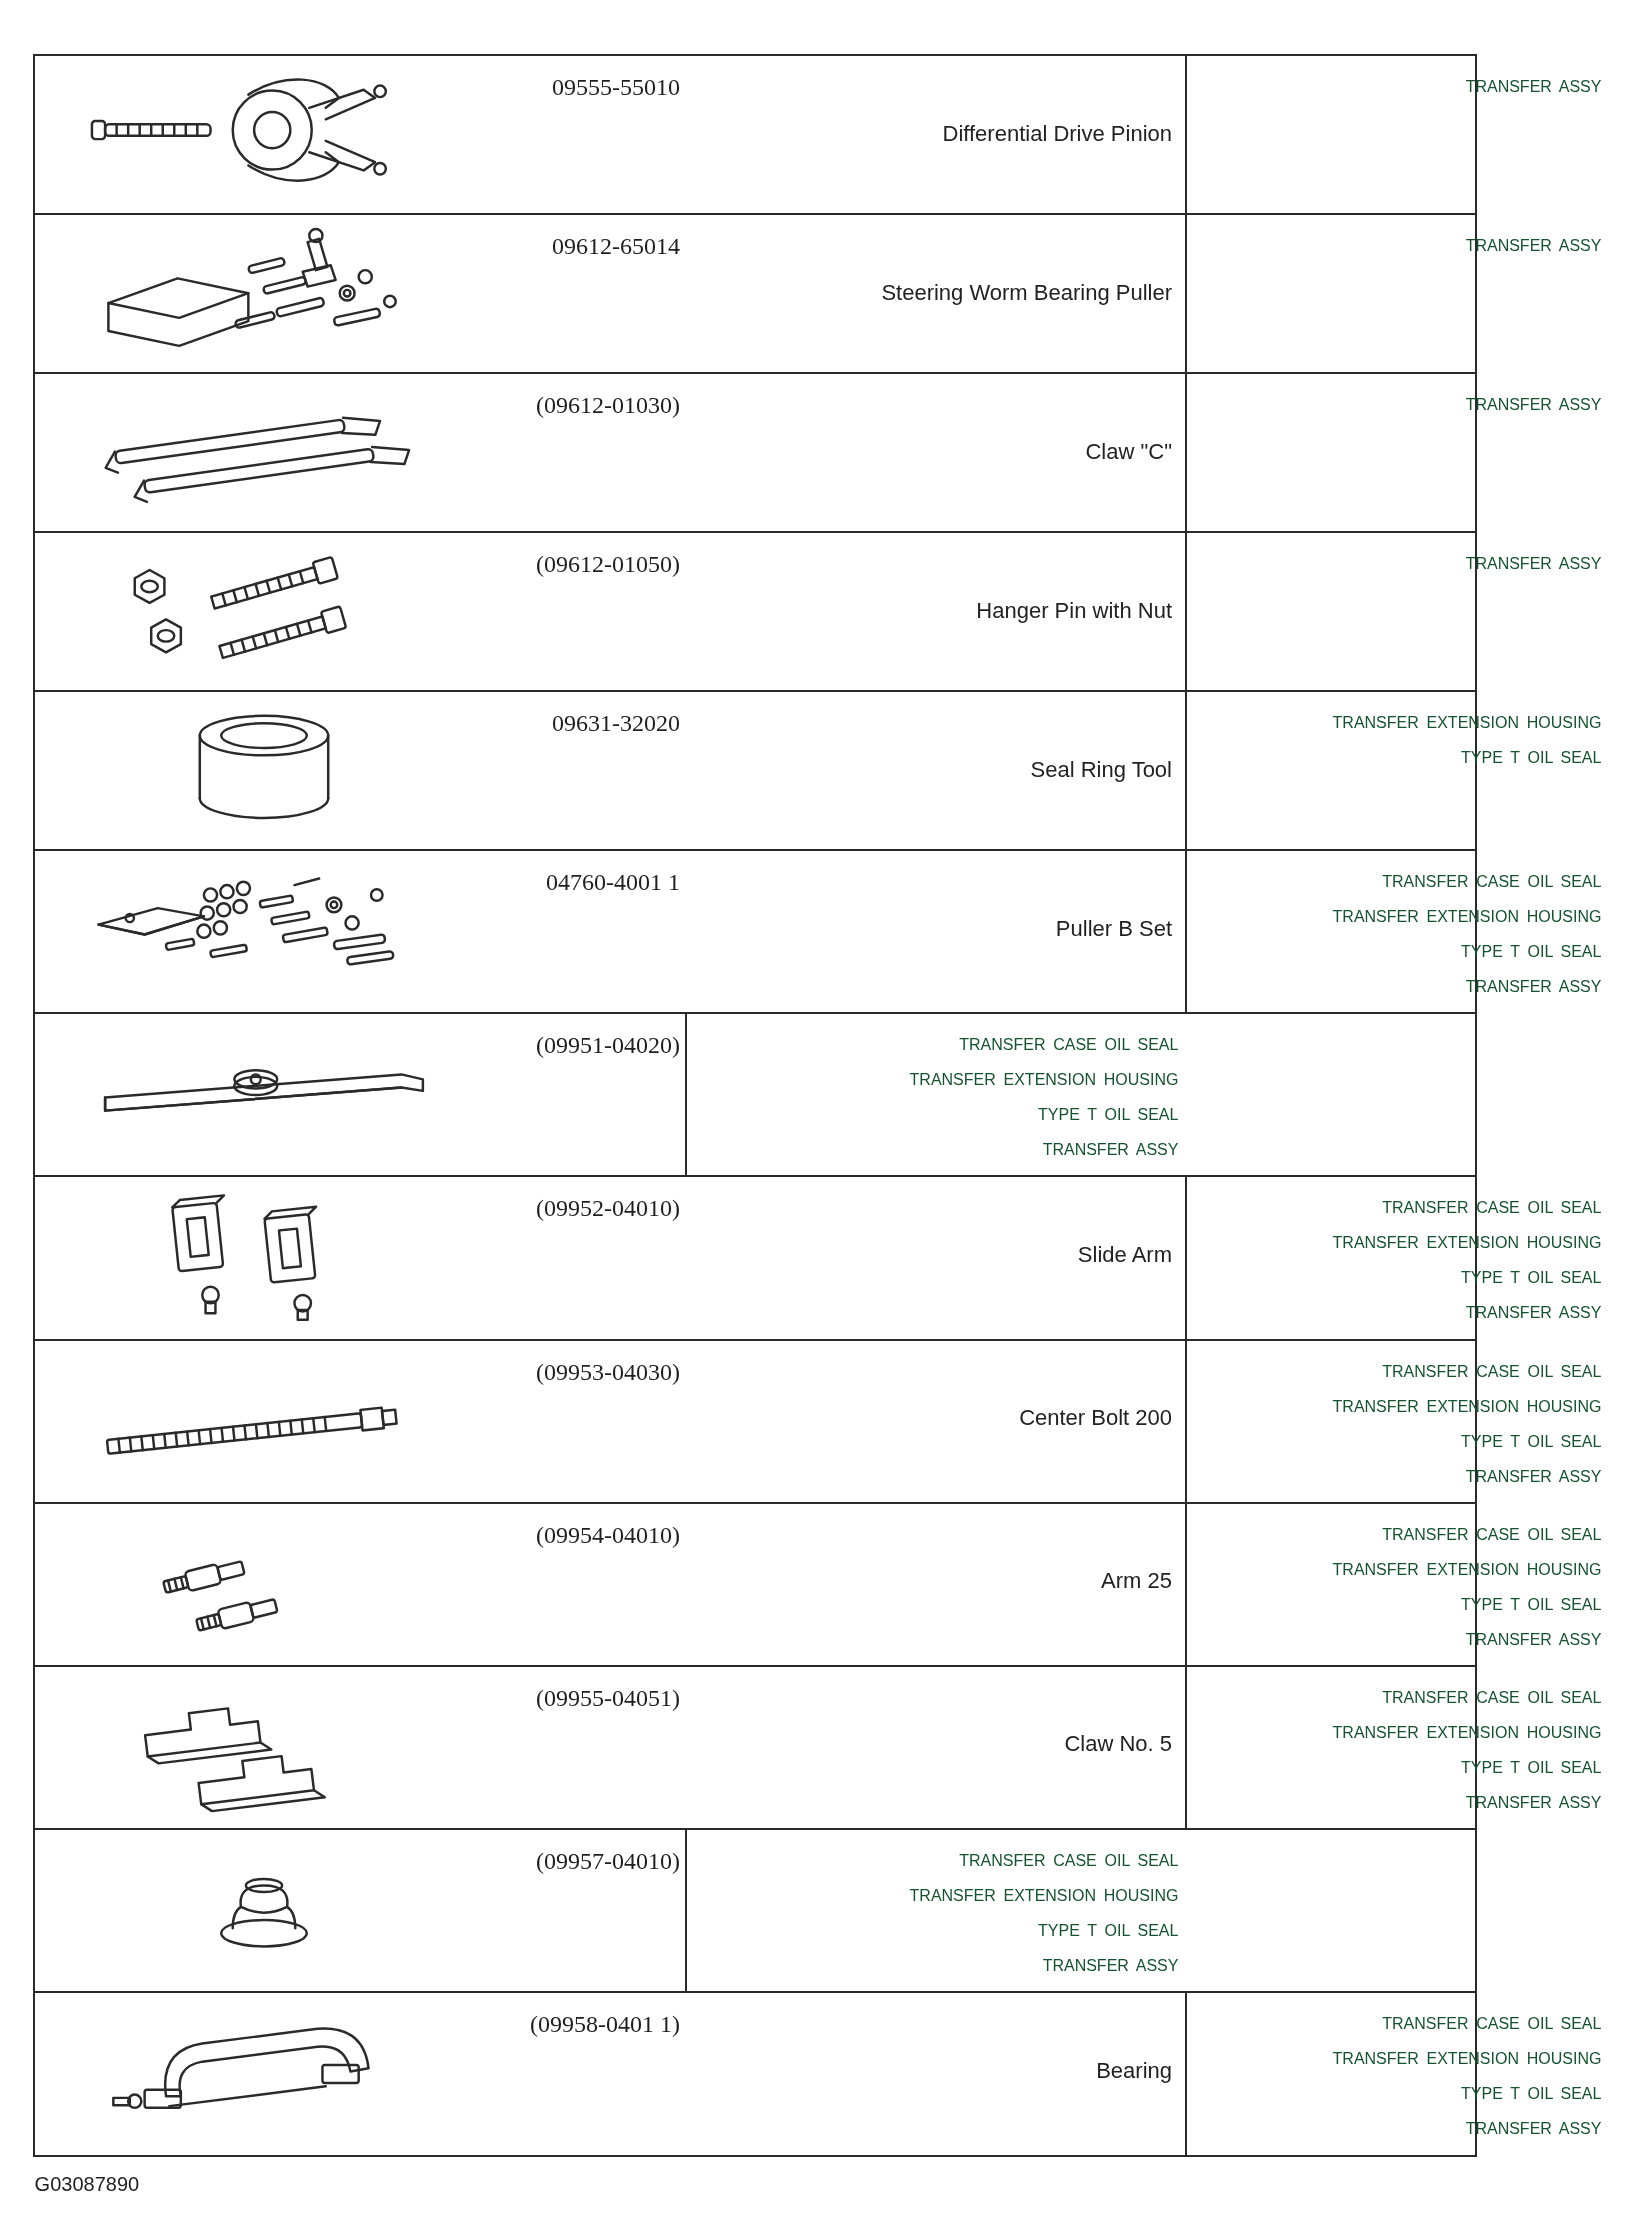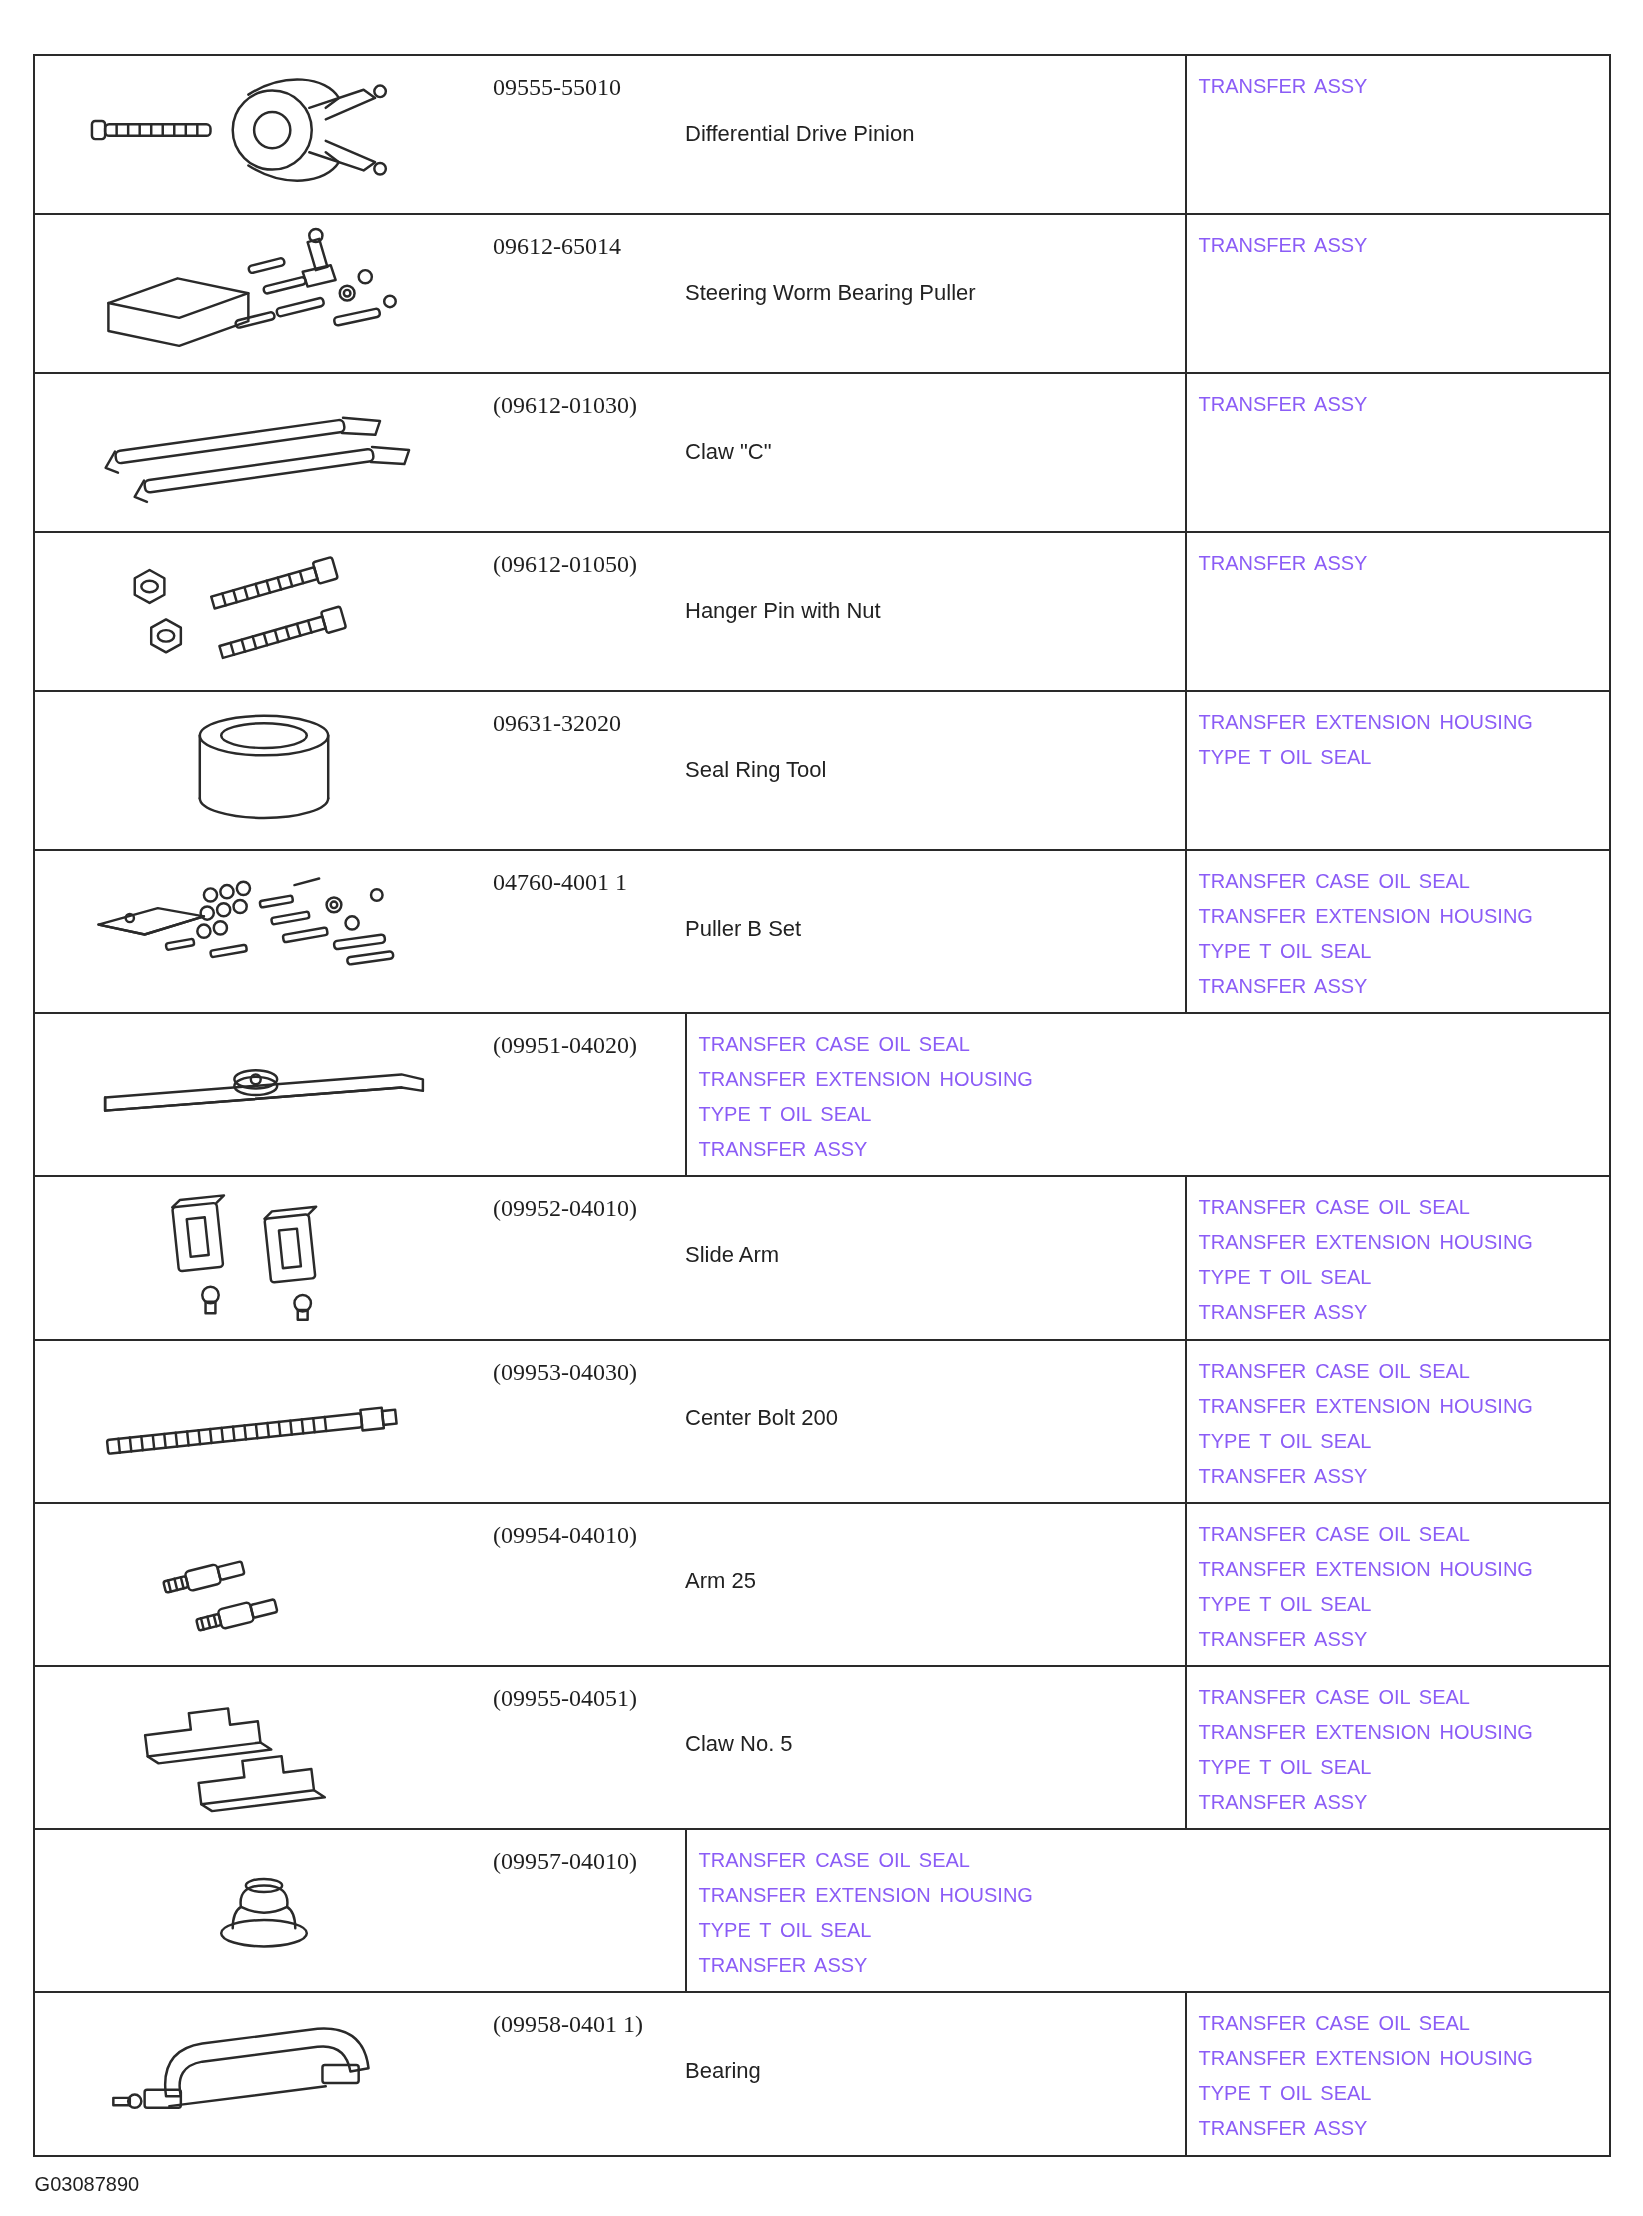--- a/index.html
+++ b/index.html
@@ -6,23 +6,24 @@
   html, body { background: #ffffff; }
   body {
     width: 1644px;
     min-height: 2216px;
     font-family: "Liberation Sans", sans-serif;
     color: #1f1f1f;
     position: relative;
   }
   .page { padding: 54px 33px 0 33px; }
   .sst-table {
-    width: 1578px;
+    width: 1444px;
     border: 2.5px solid #2a2a2a;
     background: #fff;
+    text-align: right;
   }
   .row {
     display: grid;
     grid-template-columns: 458px 192px 500px 423px;
     min-height: 159px;
     border-bottom: 2.5px solid #2a2a2a;
   }
   .row:last-child { border-bottom: none; }
   .cell { overflow: hidden; }
   .illus {
@@ -49,25 +50,25 @@
   .name {
     font-size: 22px;
     line-height: 33px;
     padding-top: 16.5px;
     padding-right: 13px;
     color: #222;
     margin-top: 44px;
   }
   .uses {
     border-left: 2.5px solid #2a2a2a;
-    font-size: 20px;
+    font-size: 16px;
     line-height: 35px;
     padding: 13px 6.6px 8.2px 11.5px;
     word-spacing: 3.3px;
-    color: #8b5cf6;
+    color: #14532d;
   }
   .figure-id {
     margin: 16.5px 0 0 1.6px;
     font-size: 20px;
     color: #1f1f1f;
   }
 </style>
 </head>
 <body>
 

